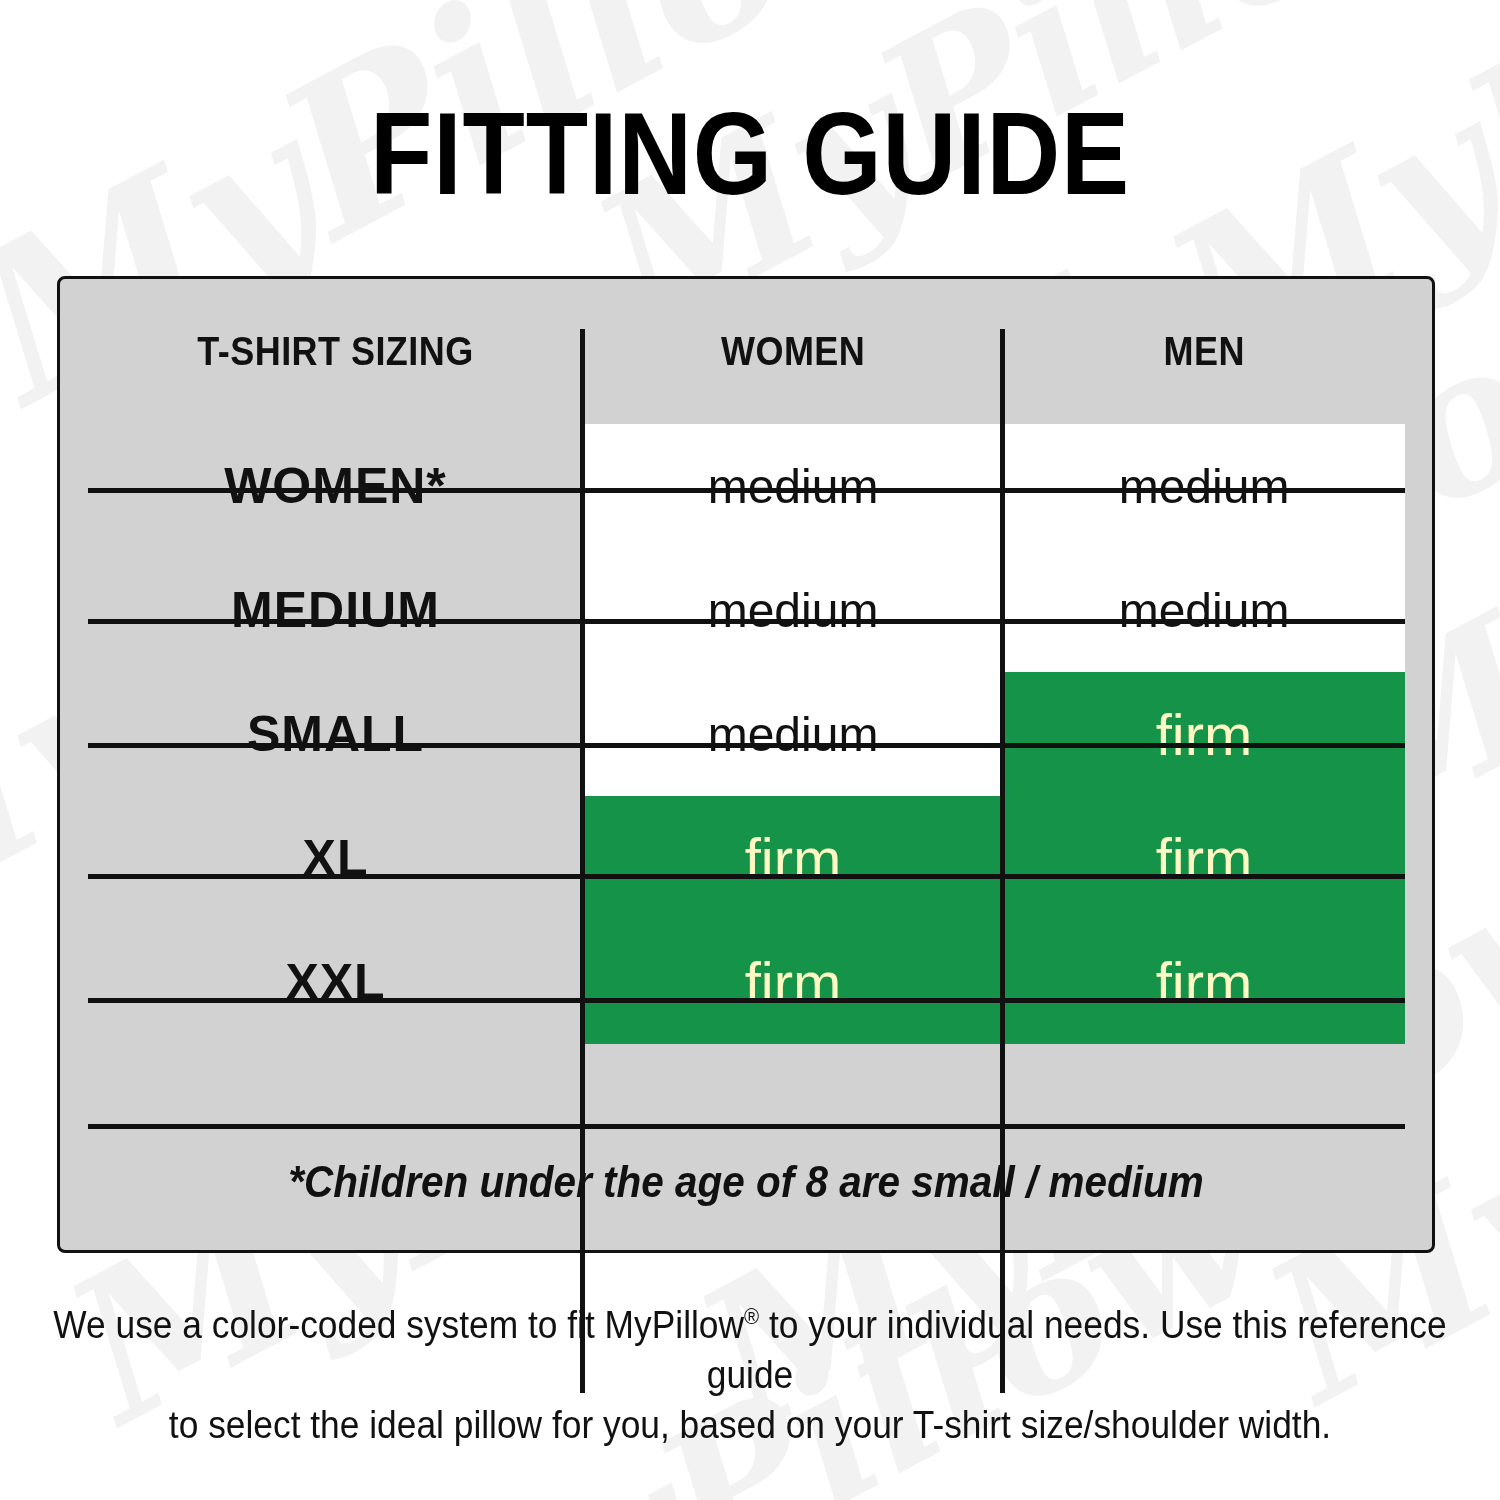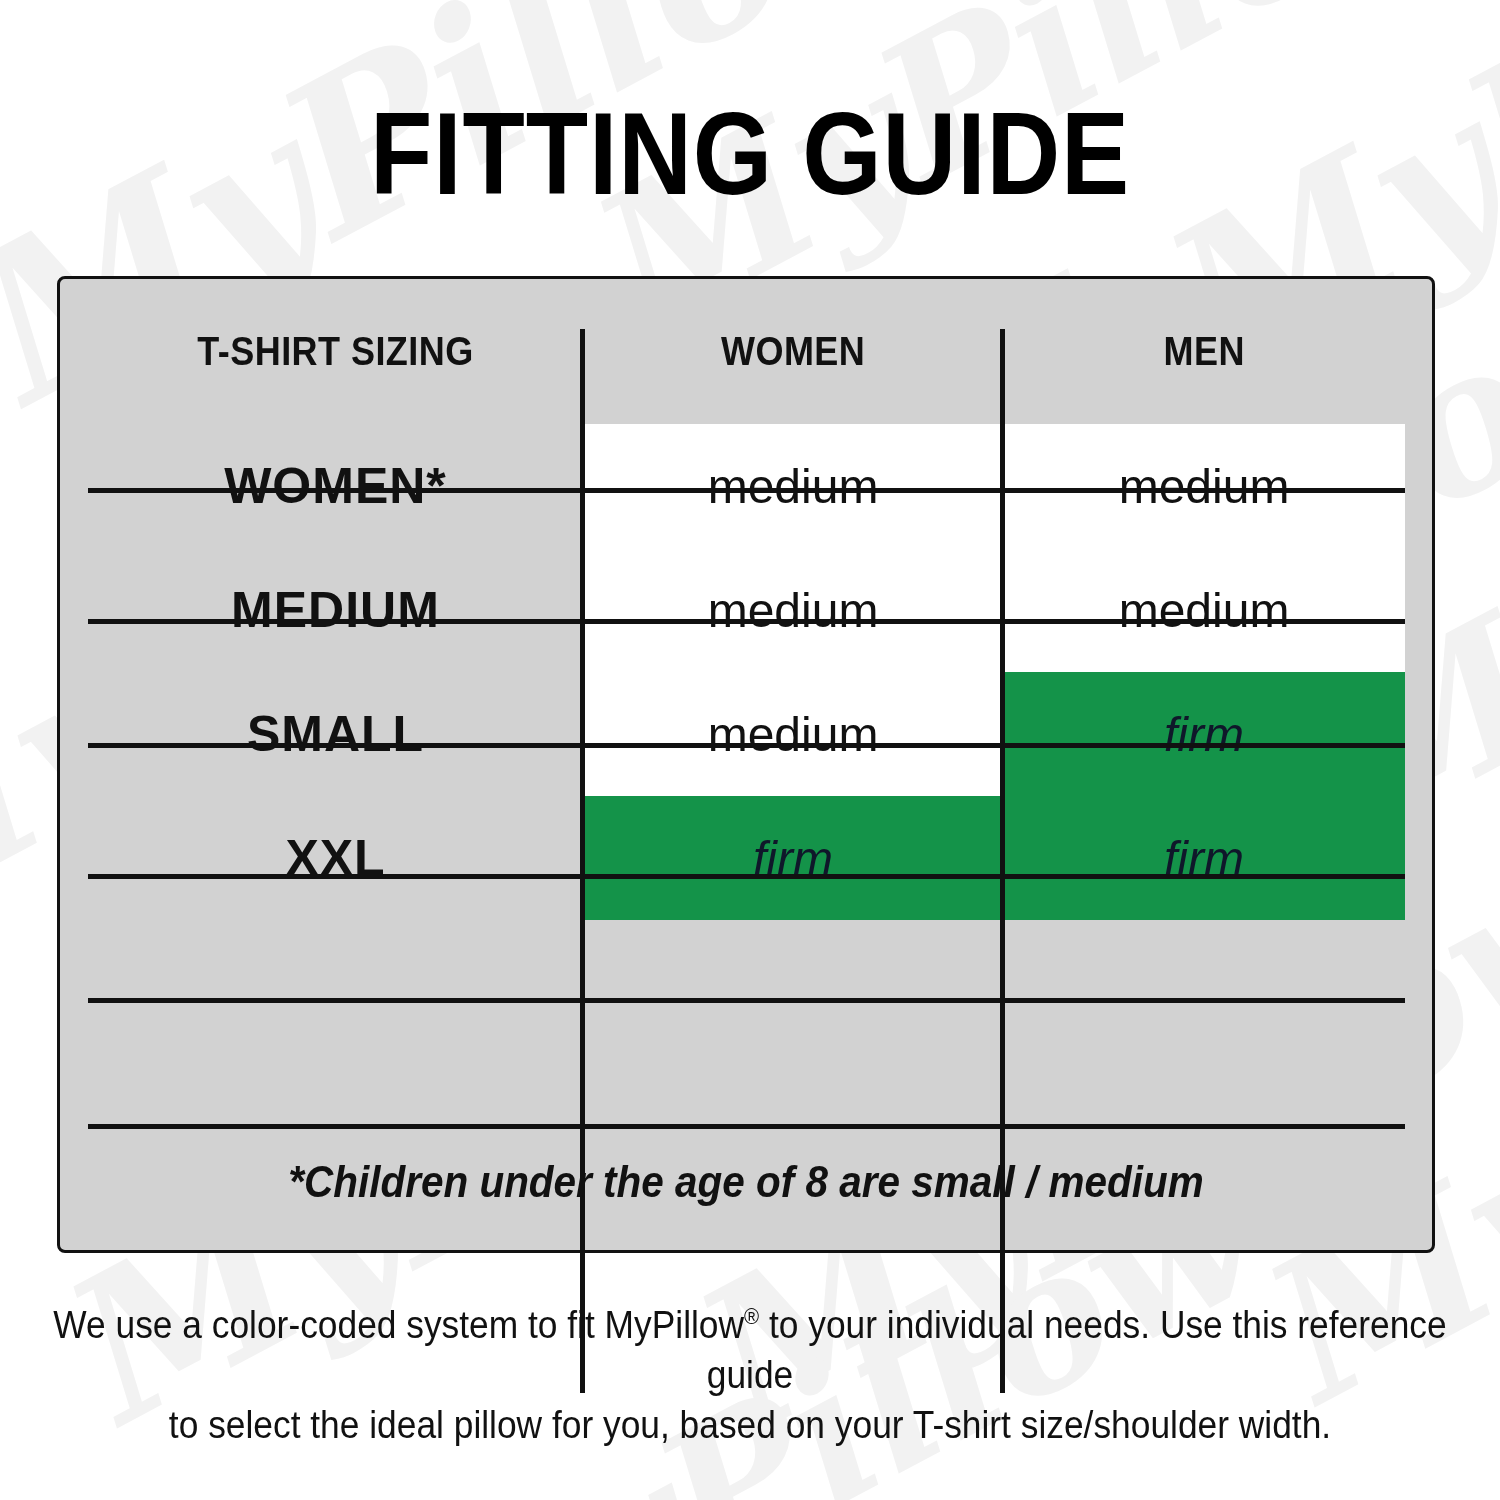--- a/index.html
+++ b/index.html
@@ -107,24 +107,23 @@
     color: #111;
   }
   .cell-medium {
     background: #ffffff;
     color: #111111;
     font-weight: 400;
     font-size: 48px;
   }
   .cell-firm {
     background: #149349;
-    color: #0f172a;
+    color: #fef9c3;
     font-weight: 400;
-    font-size: 48px;
-    font-style: italic;
+    font-size: 58px;
   }
 
   
   .hrule {
     position: absolute;
     left: 28px;
     width: 1317px;
     height: 5px;
     background: #111111;
     z-index: 6;
@@ -236,20 +235,25 @@
         <td class="c-size">MEDIUM</td>
         <td class="cell-medium">medium</td>
         <td class="cell-medium">medium</td>
       </tr>
       <tr class="drow">
         <td class="c-size">SMALL</td>
         <td class="cell-medium">medium</td>
         <td class="cell-firm">firm</td>
       </tr>
       <tr class="drow">
+        <td class="c-size">XL</td>
+        <td class="cell-firm">firm</td>
+        <td class="cell-firm">firm</td>
+      </tr>
+      <tr class="drow">
         <td class="c-size">XXL</td>
         <td class="cell-firm">firm</td>
         <td class="cell-firm">firm</td>
       </tr>
     </tbody>
   </table>
 
   <div id="card-footnote">*Children under the age of 8 are small / medium</div>
 </div>
 

